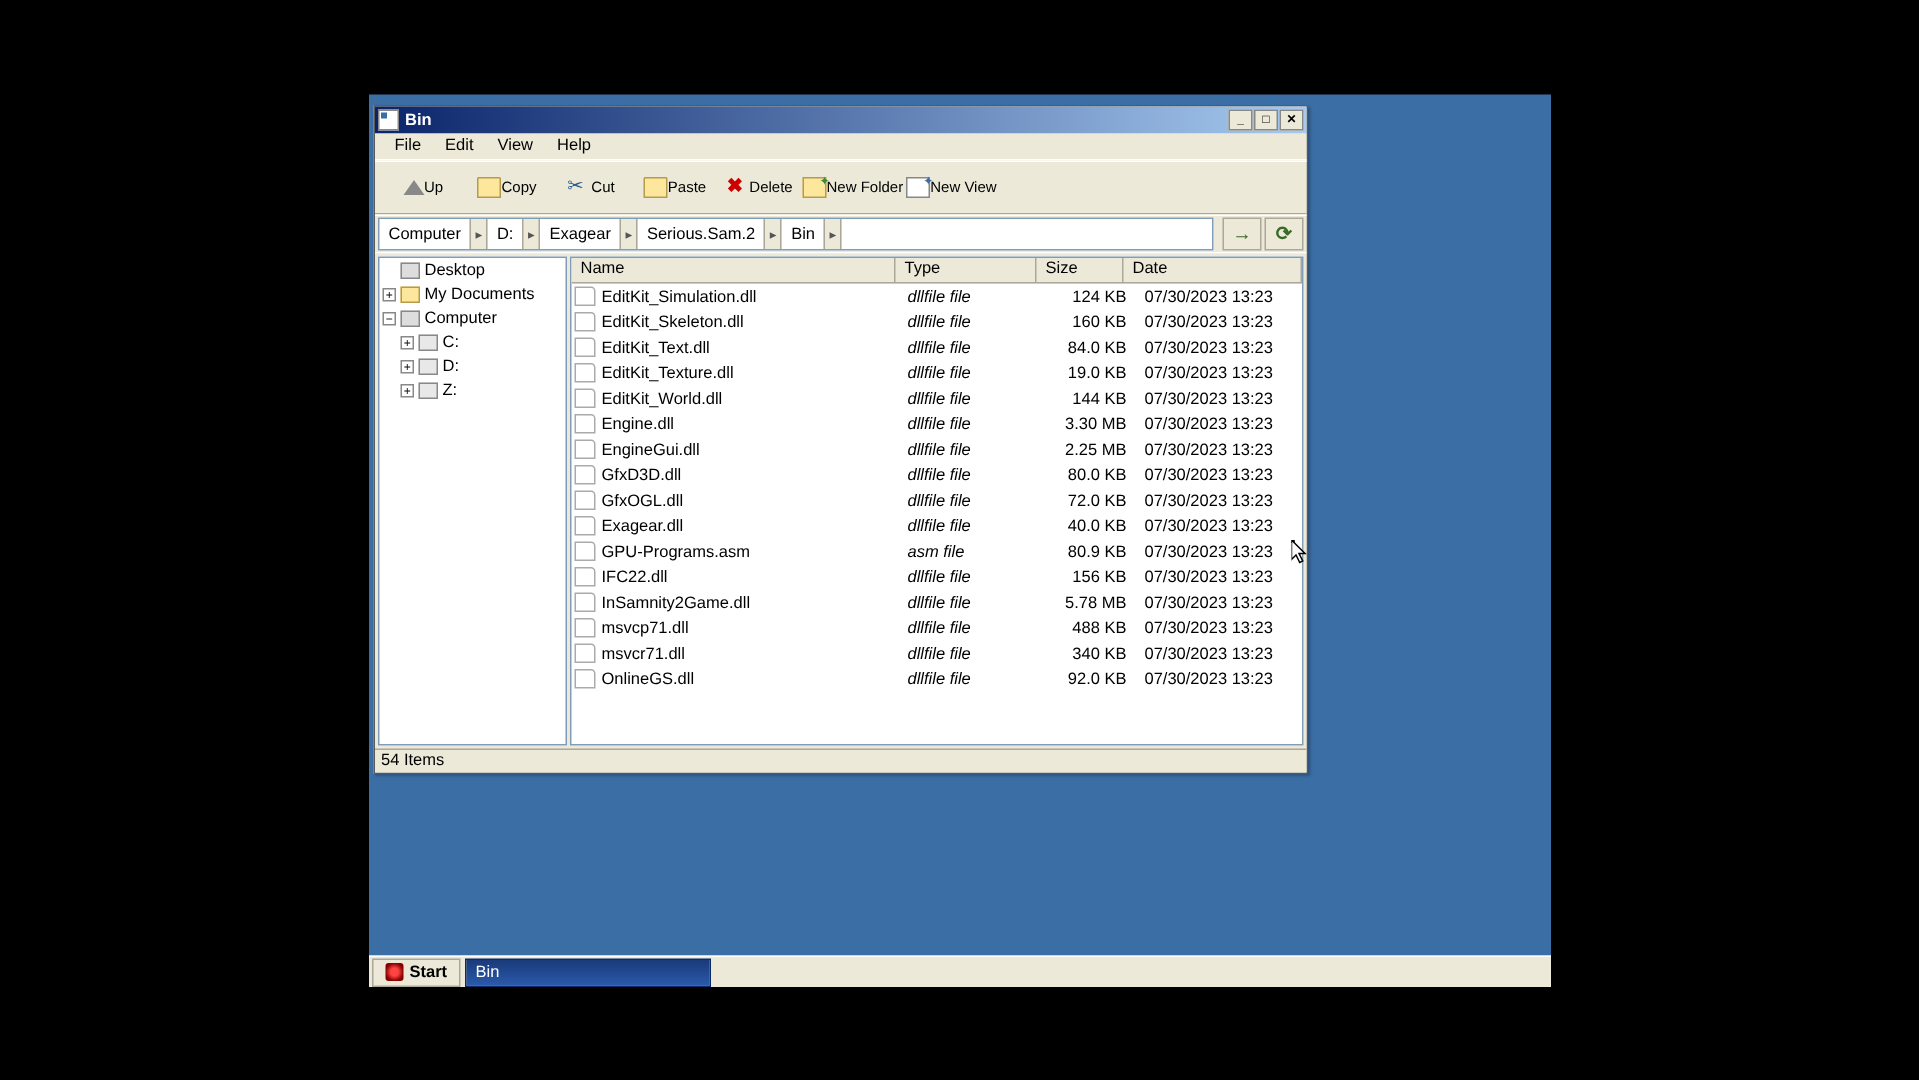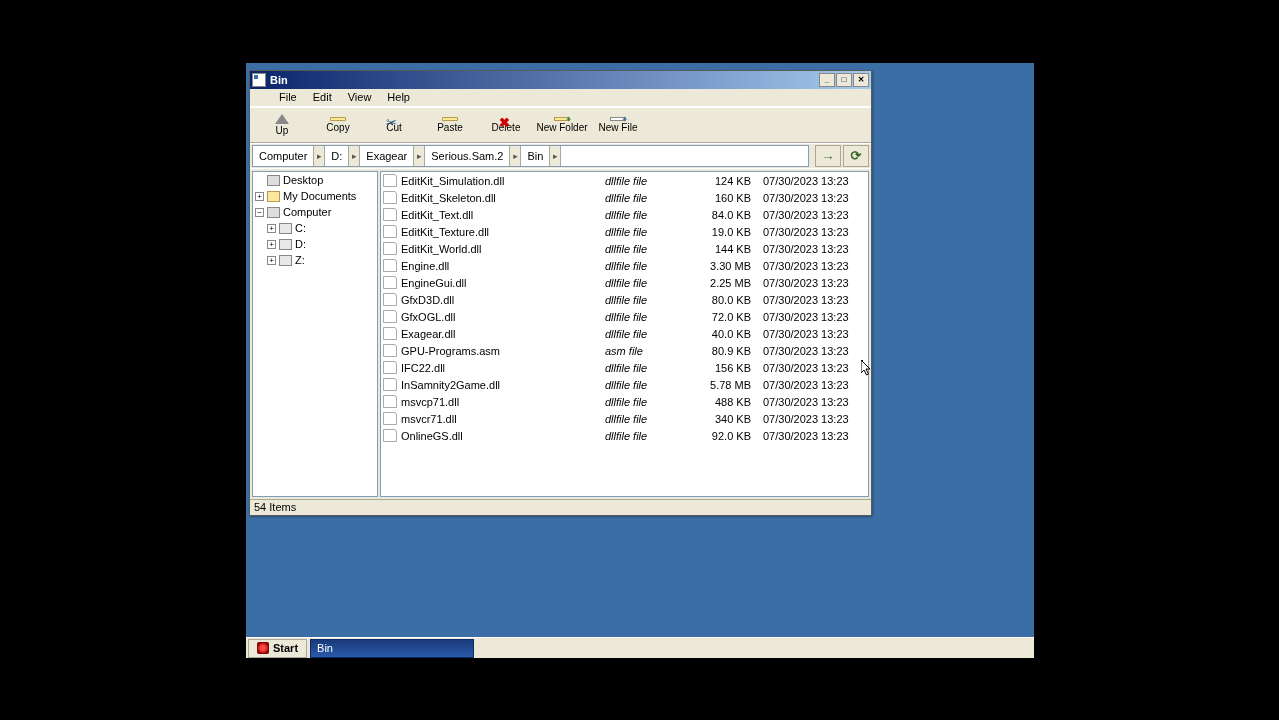--- a/index.html
+++ b/index.html
@@ -5,24 +5,24 @@
 * { box-sizing: border-box; margin: 0; padding: 0; font-family: Tahoma, sans-serif; }
 body { background: #000; width: 1279px; height: 720px; position: relative; overflow: hidden; }
 .desktop-bg { position: absolute; left: 246px; top: 63px; width: 788px; height: 595px; background: #3b6ea5; }
 .window { position: absolute; left: 249px; top: 70px; width: 623px; background: #ece9d8; border: 1px solid #5a5a5a; box-shadow: 1px 1px 2px rgba(0,0,0,0.3); }
 .titlebar { height: 18px; background: linear-gradient(to right, #0a246a, #a6caf0); display: flex; align-items: center; color: #fff; font-size: 11px; font-weight: bold; padding-left: 2px; }
 .titlebar-icon { width: 14px; height: 14px; background: #fff; border: 1px solid #888; margin-right: 4px; display: inline-block; position: relative; }
 .titlebar-icon::before { content: ''; position: absolute; left: 1px; top: 1px; width: 4px; height: 4px; background: #3b6ea5; }
 .titlebar-text { flex: 1; }
 .titlebar-buttons { display: flex; gap: 1px; padding-right: 2px; }
 .titlebar-btn { width: 16px; height: 14px; background: #ece9d8; border: 1px solid #888; font-size: 8px; text-align: center; line-height: 12px; cursor: pointer; color: #000; font-family: Arial; }
-.menubar { height: 18px; background: #ece9d8; display: flex; border-bottom: 1px solid #fff; padding-left: 21px; font-size: 11px; }
+.menubar { height: 18px; background: #ece9d8; display: flex; border-bottom: 1px solid #fff; padding-left: 5px; font-size: 11px; }
 .menu-item { padding: 2px 8px; cursor: pointer; }
 .toolbar { height: 36px; background: #ece9d8; border-top: 1px solid #fff; border-bottom: 1px solid #aca899; display: flex; align-items: center; padding-left: 4px; }
-.tool-btn { display: flex; flex-direction: column; align-items: center; justify-content: center; min-width: 56px; height: 18px; font-size: 10px; cursor: pointer; border: 1px solid transparent; }
+.tool-btn { display: flex; flex-direction: row; align-items: center; justify-content: center; min-width: 56px; height: 18px; font-size: 10px; cursor: pointer; border: 1px solid transparent; }
 .tool-icon { width: 16px; height: 14px; display: block; margin-bottom: 1px; }
 .icon-up { width: 0; height: 0; border-left: 7px solid transparent; border-right: 7px solid transparent; border-bottom: 10px solid #888; margin-bottom: 1px; }
 .icon-folder { background: #fce79c; border: 1px solid #b89a4a; border-radius: 1px 1px 0 0; }
 .icon-scissors { position: relative; }
 .icon-scissors::before { content: '✂'; color: #2a5a8a; font-size: 13px; position: absolute; left: 0; top: -2px; }
 .icon-delete { position: relative; }
 .icon-delete::before { content: '✖'; color: #c00; font-size: 13px; font-weight: bold; position: absolute; left: 1px; top: -2px; }
 .icon-newfolder { background: #fce79c; border: 1px solid #b89a4a; position: relative; }
 .icon-newfolder::after { content: '✦'; position: absolute; right: -3px; top: -3px; font-size: 8px; color: #3b8a3b; }
 .icon-newfile { background: #fff; border: 1px solid #888; position: relative; }
@@ -107,21 +107,21 @@
     <div class="tool-btn">
       <span class="tool-icon icon-delete"></span>
       <span>Delete</span>
     </div>
     <div class="tool-btn">
       <span class="tool-icon icon-newfolder"></span>
       <span>New Folder</span>
     </div>
     <div class="tool-btn">
       <span class="tool-icon icon-newfile"></span>
-      <span>New File</span>
+      <span>New View</span>
     </div>
   </div>
 
   <div class="pathbar">
     <div class="path-container" id="path-container">
     <div class="path-segment">Computer</div>
         <div class="path-sep">▸</div>
         <div class="path-segment">D:</div>
         <div class="path-sep">▸</div>
         <div class="path-segment">Exagear</div>
@@ -166,20 +166,26 @@
       </div>
       <div class="tree-row">
         <span class="tree-spacer"></span>
         <span class="tree-expand">+</span>
         <span class="tree-icon drive"></span>
         <span>Z:</span>
       </div>
     </div>
 
     <div class="filelist">
+      <div class="file-header">
+        <div class="file-header-cell" style="width: 216px">Name</div>
+        <div class="file-header-cell" style="width: 94px">Type</div>
+        <div class="file-header-cell" style="width: 58px">Size</div>
+        <div class="file-header-cell" style="flex:1">Date</div>
+      </div>
       <div class="file-body" id="file-body">
       <div class="file-row">
             <div class="file-icon"></div>
             <div class="file-cell-name">EditKit_Simulation.dll</div>
             <div class="file-cell-type">dllfile file</div>
             <div class="file-cell-size">124 KB</div>
             <div class="file-cell-date">07/30/2023 13:23</div>
           </div>
           <div class="file-row">
             <div class="file-icon"></div>

